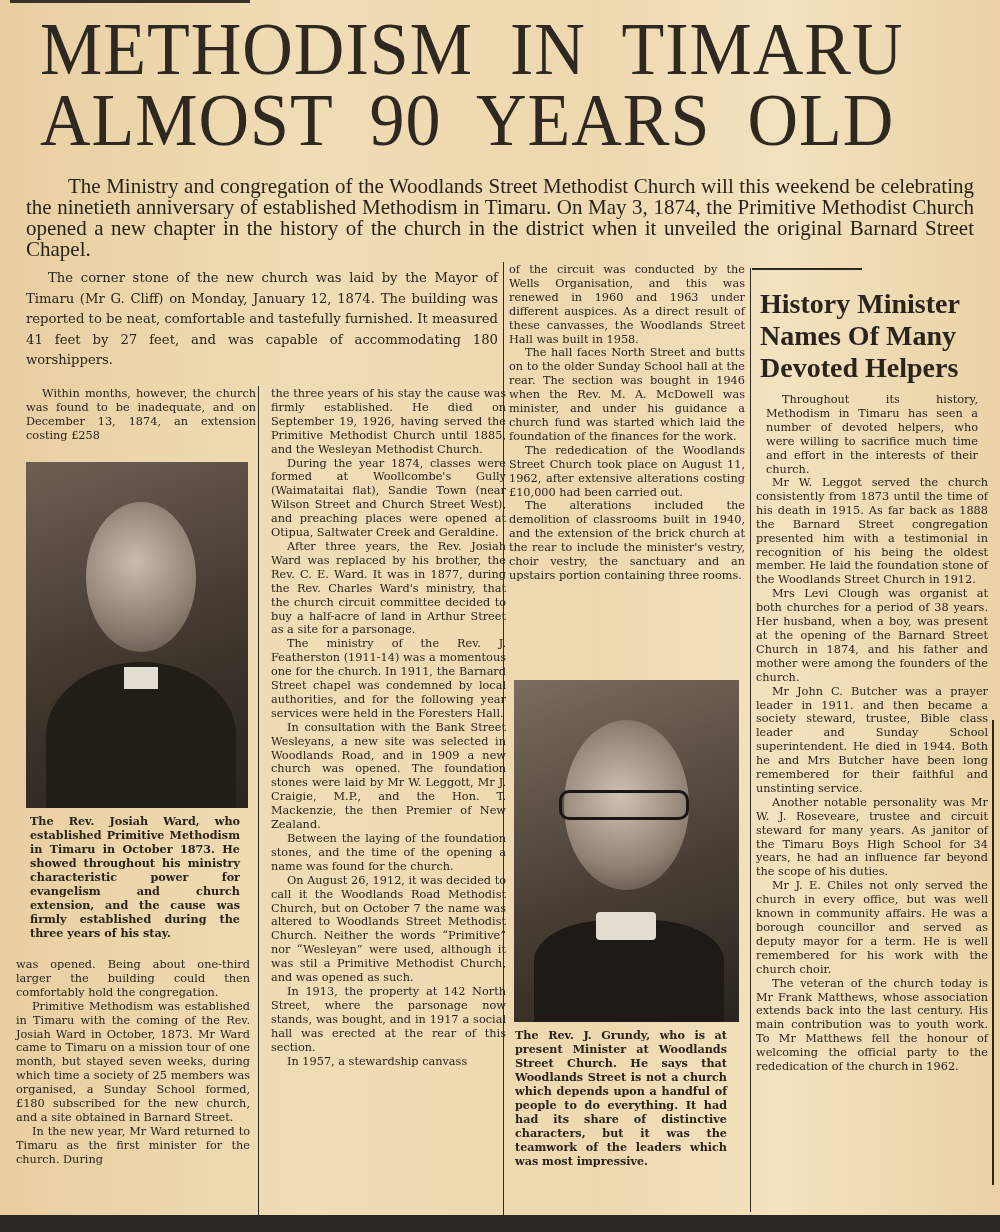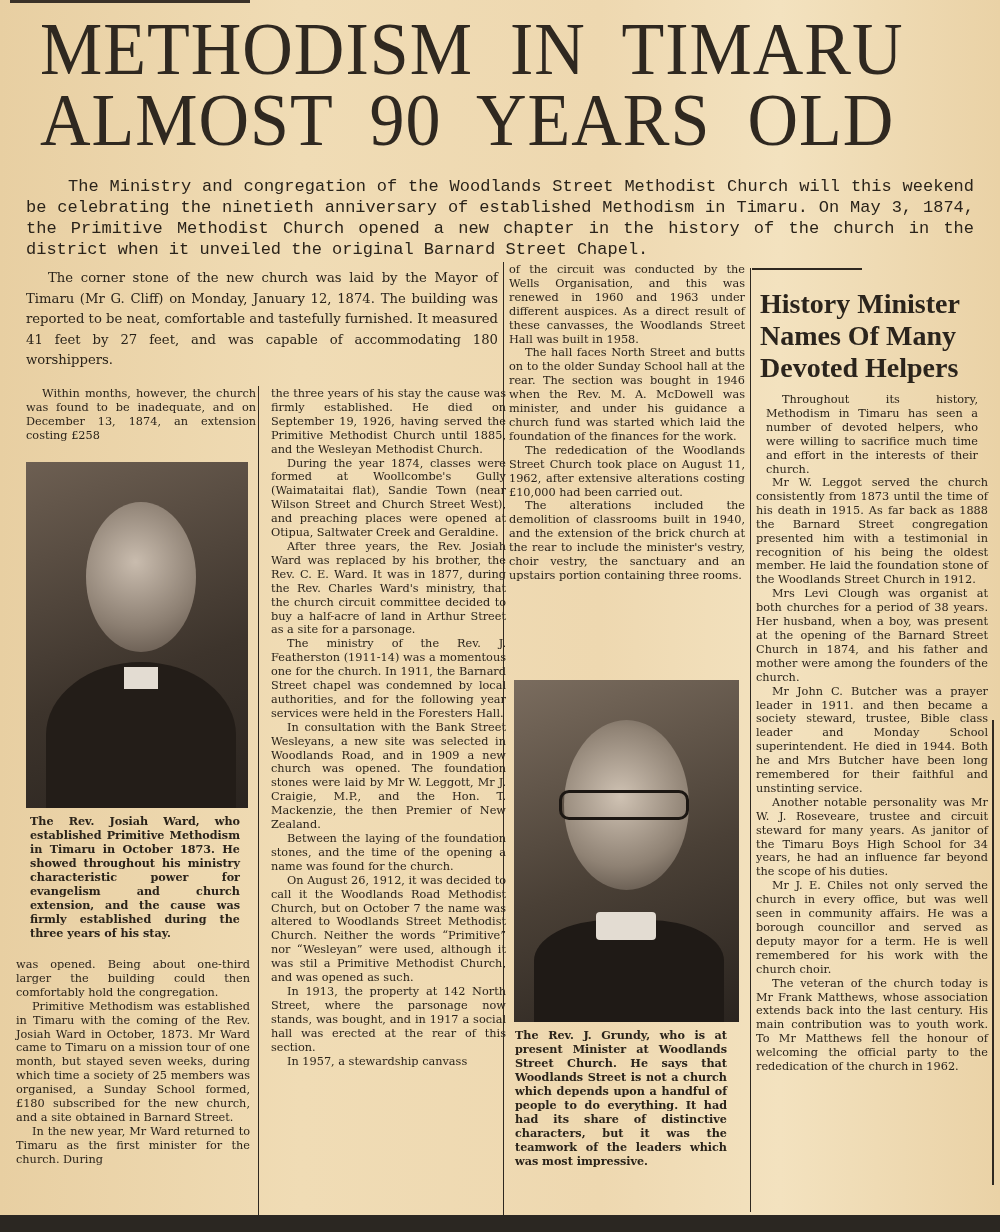--- a/index.html
+++ b/index.html
@@ -6,22 +6,22 @@
   body{width:1000px;height:1232px;background:#e9d3a9;position:relative;overflow:hidden;
        font-family:"DejaVu Serif",serif;color:#2a231a;}
   .paper{position:absolute;left:0;top:0;width:1000px;height:1215px;
          background:linear-gradient(90deg,#e8cfa2 0%,#f0dcb5 30%,#eed8b0 60%,#f3e2bf 78%,#ead2a6 100%);}
   .bottom-strip{position:absolute;left:0;top:1215px;width:1000px;height:17px;background:#2b2722;}
   .topline{position:absolute;left:10px;top:0;width:240px;height:3px;background:#3a3128;}
   .headline{position:absolute;left:40px;top:14px;width:920px;font-family:"Liberation Serif",serif;
             font-weight:normal;font-size:70px;line-height:68px;letter-spacing:1px;color:#2f2820;
             transform:scaleY(1.05);transform-origin:top left;}
   .headline div{white-space:pre;}
-  .intro{position:absolute;left:26px;top:176px;width:948px;font-family:Liberation Mono, monospace;
-         font-size:17px;line-height:21px;text-align:justify;text-indent:42px;}
+  .intro{position:absolute;left:26px;top:176px;width:948px;font-family:Liberation Serif, serif;
+         font-size:21px;line-height:21px;text-align:justify;text-indent:42px;}
   .lead{position:absolute;left:26px;top:268px;width:472px;font-family:"DejaVu Serif",serif;
         font-size:13.2px;line-height:20.5px;text-align:justify;text-indent:22px;font-weight:500;}
   .col{position:absolute;font-family:"DejaVu Serif",serif;font-size:11.3px;line-height:13.9px;
        text-align:justify;}
   .col p{margin:0;text-indent:16px;}
   .col p.noindent{text-indent:0;}
   .vrule{position:absolute;background:#2f2820;width:1px;}
   .photo{position:absolute;background:#4c4138;overflow:hidden;}
   .photo .face{position:absolute;border-radius:50%;}
   .caption{position:absolute;font-family:"DejaVu Serif",serif;font-weight:bold;font-size:11.2px;
@@ -92,20 +92,20 @@
 <div class="vrule" style="left:750px;top:268px;height:944px;"></div>
 <div class="hr-short"></div>
 
 <div class="subhead">History Minister Names Of Many Devoted Helpers</div>
 <div class="col" style="left:766px;top:393px;width:212px;">
   <p>Throughout its history, Methodism in Timaru has seen a number of devoted helpers, who were willing to sacrifice much time and effort in the interests of their church.</p>
 </div>
 <div class="col" style="left:756px;top:476px;width:232px;">
   <p>Mr W. Leggot served the church consistently from 1873 until the time of his death in 1915. As far back as 1888 the Barnard Street congregation presented him with a testimonial in recognition of his being the oldest member. He laid the foundation stone of the Woodlands Street Church in 1912.</p>
   <p>Mrs Levi Clough was organist at both churches for a period of 38 years. Her husband, when a boy, was present at the opening of the Barnard Street Church in 1874, and his father and mother were among the founders of the church.</p>
-  <p>Mr John C. Butcher was a prayer leader in 1911. and then became a society steward, trustee, Bible class leader and Monday School superintendent. He died in 1944. Both he and Mrs Butcher have been long remembered for their faithful and unstinting service.</p>
+  <p>Mr John C. Butcher was a prayer leader in 1911. and then became a society steward, trustee, Bible class leader and Sunday School superintendent. He died in 1944. Both he and Mrs Butcher have been long remembered for their faithful and unstinting service.</p>
   <p>Another notable personality was Mr W. J. Roseveare, trustee and circuit steward for many years. As janitor of the Timaru Boys High School for 34 years, he had an influence far beyond the scope of his duties.</p>
-  <p>Mr J. E. Chiles not only served the church in every office, but was well seen in community affairs. He was a borough councillor and served as deputy mayor for a term. He is well remembered for his work with the church choir.</p>
+  <p>Mr J. E. Chiles not only served the church in every office, but was well known in community affairs. He was a borough councillor and served as deputy mayor for a term. He is well remembered for his work with the church choir.</p>
   <p>The veteran of the church today is Mr Frank Matthews, whose association extends back into the last century. His main contribution was to youth work. To Mr Matthews fell the honour of welcoming the official party to the rededication of the church in 1962.</p>
 </div>
 <div class="vrule" style="left:992px;top:720px;height:465px;width:2px;"></div>
 
 <div class="bottom-strip"></div>
 
 </body></html>

